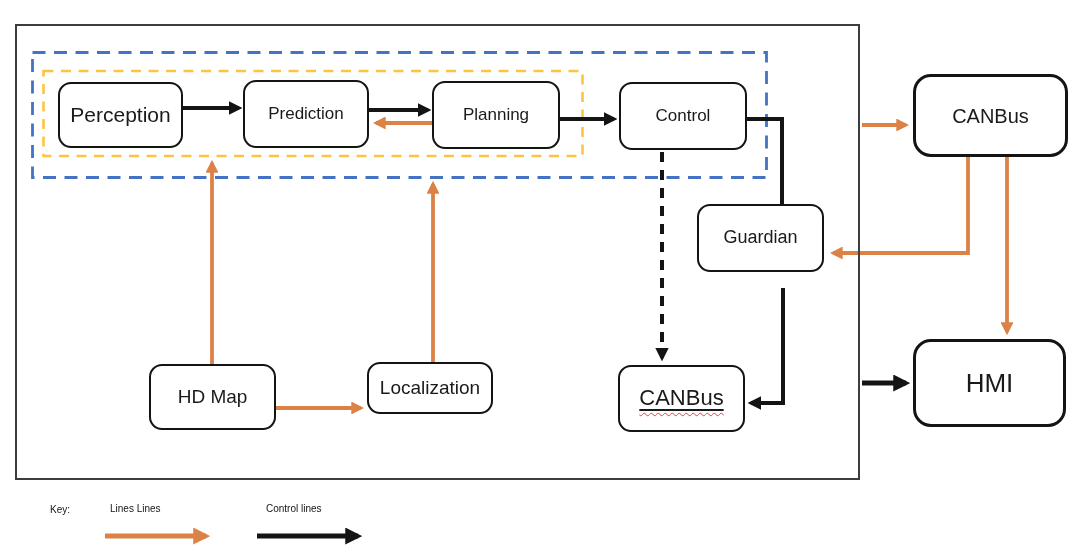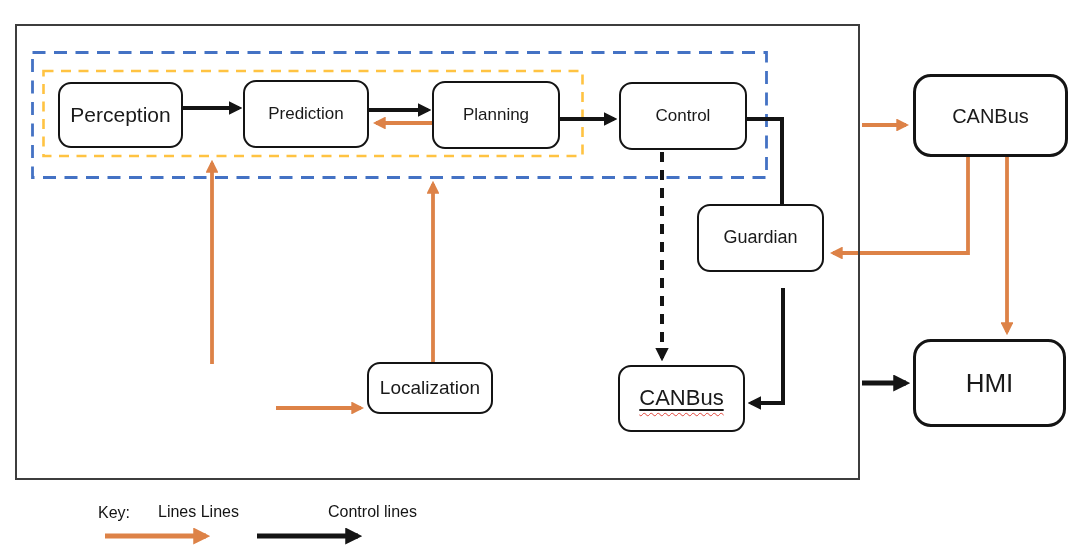--- a/index.html
+++ b/index.html
@@ -26,21 +26,21 @@
   .yellow-dash{stroke:var(--inner-group-border,#FFC342);fill:none;}
   .canbus-wrap{position:relative;display:inline-block;}
   .u-black{
     text-decoration:underline;text-decoration-thickness:1.5px;text-underline-offset:4px;
   }
   .u-wavy{
     position:absolute;left:0;top:0;color:transparent;pointer-events:none;
     text-decoration:underline wavy var(--spellcheck-underline,#E0443A);
     text-decoration-thickness:1px;text-underline-offset:7px;
   }
-  .key-label{position:absolute;font-size:16px;color:#141414;white-space:nowrap;z-index:3;margin-left:48px;}
+  .key-label{position:absolute;font-size:10px;color:#141414;white-space:nowrap;z-index:3;}
 </style>
 </head>
 <body>
 
 <div class="canvas">
 
   <svg class="wires" viewBox="0 0 1080 550" xmlns="http://www.w3.org/2000/svg">
     <defs>
       <marker id="mk" viewBox="0 0 10 10" refX="7.5" refY="5" markerWidth="3.4" markerHeight="3.4" orient="auto" markerUnits="strokeWidth">
         <path d="M0 0 L10 5 L0 10 z" class="fk"></path>
@@ -95,30 +95,33 @@
     <span>Guardian</span>
   </div>
 
   <div class="node" style="left:618px;top:365px;width:127px;height:67px;font-size:22px;">
     <span class="canbus-wrap">
       <span class="u-black">CANBus</span>
       <span class="u-wavy">CANBus</span>
     </span>
   </div>
 
+  <div class="node" style="left:149px;top:364px;width:127px;height:66px;font-size:19px;">
+    <span>HD Map</span>
+  </div>
 
   <div class="node" style="left:367px;top:362px;width:126px;height:52px;font-size:19px;">
     <span>Localization</span>
   </div>
 
   <div class="node big" style="left:913px;top:74px;width:155px;height:83px;font-size:20px;">
     <span>CANBus</span>
   </div>
 
   <div class="node big" style="left:913px;top:339px;width:153px;height:88px;font-size:26px;">
     <span>HMI</span>
   </div>
 
   <span class="key-label" style="left:50px;top:504px;">Key:</span>
   <span class="key-label" style="left:110px;top:503px;">Lines Lines</span>
-  <span class="key-label" style="left:280px;top:503px;">Control lines</span>
+  <span class="key-label" style="left:266px;top:503px;">Control lines</span>
 
 </div>
 
 </body></html>

